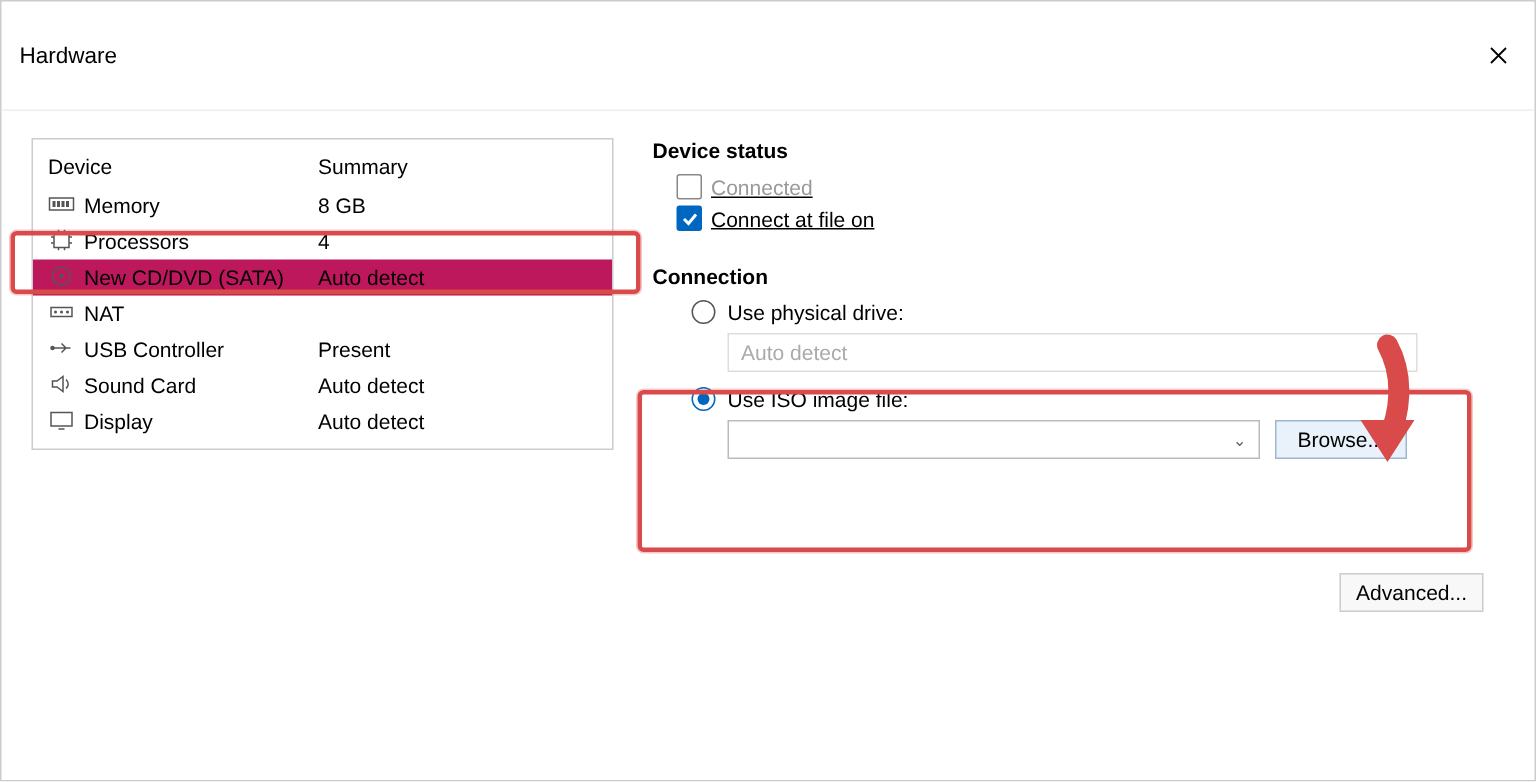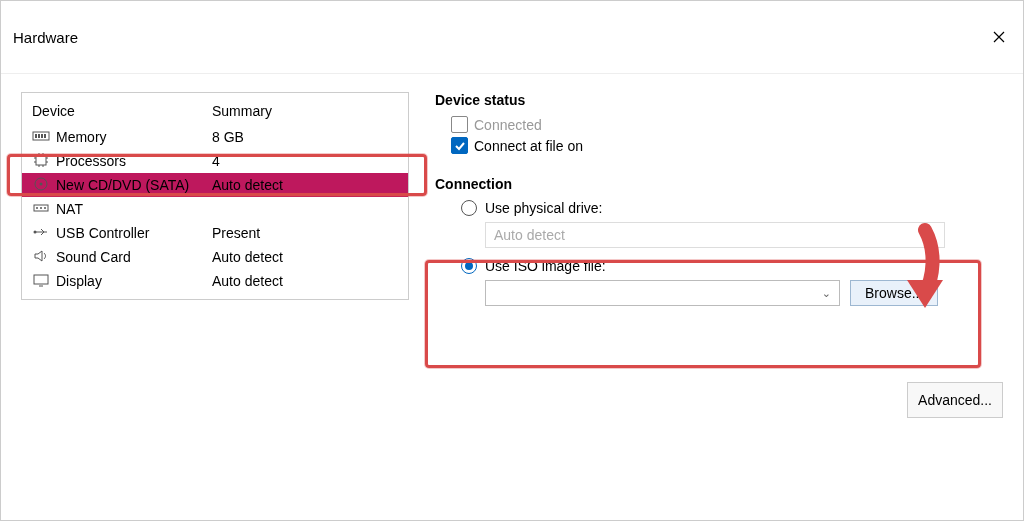--- a/index.html
+++ b/index.html
@@ -81,20 +81,21 @@
     .section-label {
       font-size: 14px;
       margin-bottom: 8px;
       font-weight: bold;
     }
     .chk-row {
       display: flex;
       align-items: center;
       margin: 4px 0 4px 16px;
       gap: 6px;
+      text-decoration: underline;
     }
     .chkbox {
       width: 17px; height: 17px;
       border: 1px solid #888;
       border-radius: 2px;
       display: inline-flex;
       align-items: center;
       justify-content: center;
     }
     .chkbox.checked {
@@ -156,23 +157,23 @@
     }
     .browse-btn {
       height: 26px;
       padding: 0 14px;
       border: 1px solid #9db7d1;
       background: #e9f1fa;
       font-size: 14px;
     }
     .adv-btn {
       position: absolute;
-      right: 0;
+      right: 14px;
       top: 290px;
-      height: 36px;
+      height: 26px;
       padding: 0 10px;
       border: 1px solid #ccc;
       background: #f8f8f8;
       font-size: 14px;
     }
     .arrow {
       position: absolute;
       pointer-events: none;
     }
     .left-wrap { position: relative; }

